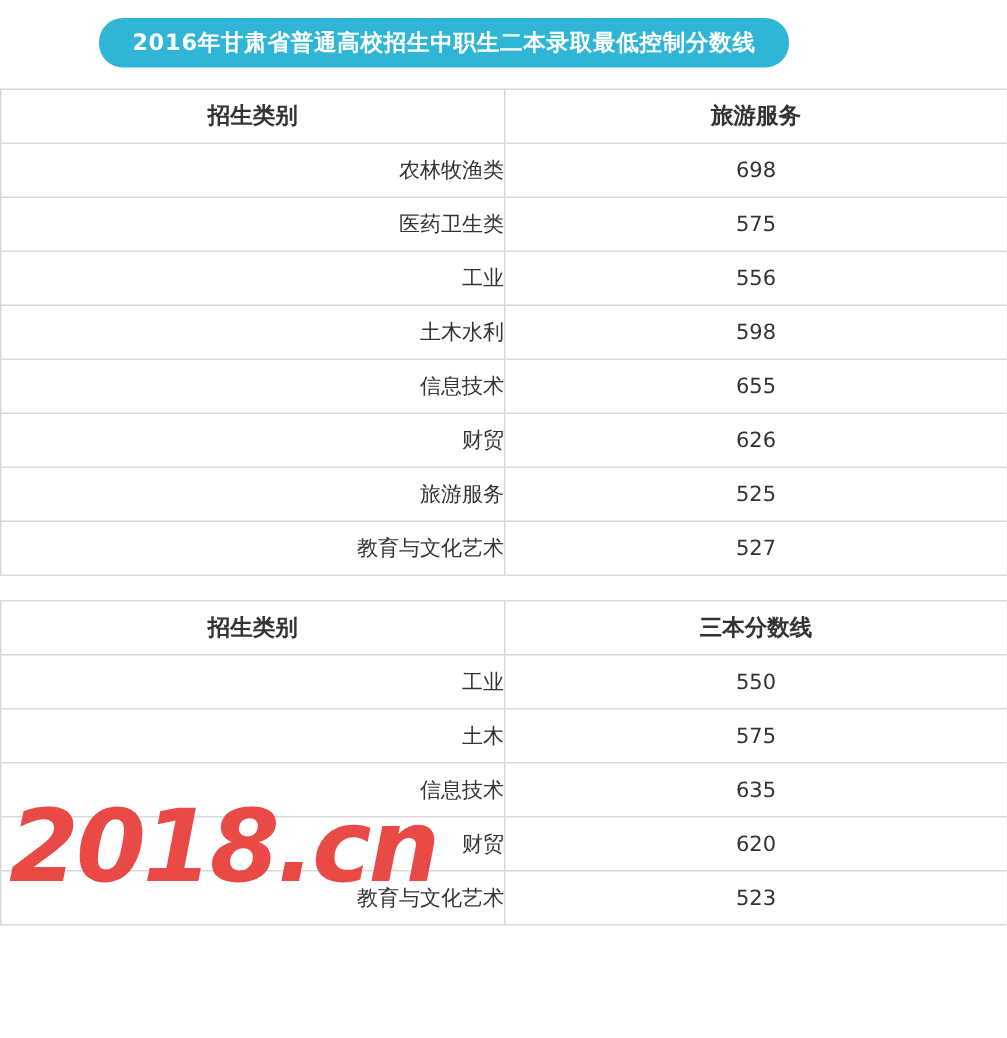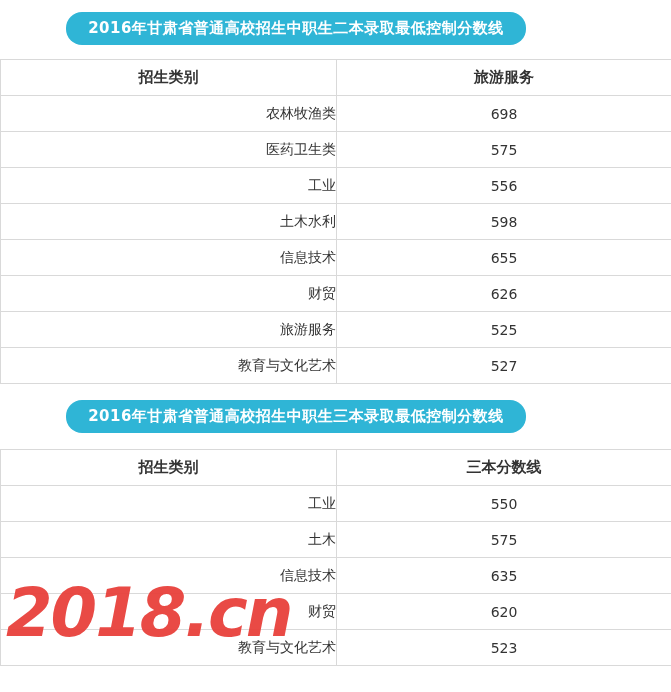--- a/index.html
+++ b/index.html
@@ -158,23 +158,20 @@
           <td class="val">525</td>
         </tr>
         <tr>
           <td class="cat">教育与文化艺术</td>
           <td class="val">527</td>
         </tr>
       </tbody>
     </table>
   </div>
 
-  <div class="banner-wrap banner-2">
-    <div class="banner">2016年甘肃省普通高校招生中职生三本录取最低控制分数线</div>
-  </div>
 
   <div class="table2-wrap">
     <table class="score-table">
       <colgroup>
           <col class="c1">
           <col class="c2">
         </colgroup>
       <thead>
         <tr>
           <th>招生类别</th>

